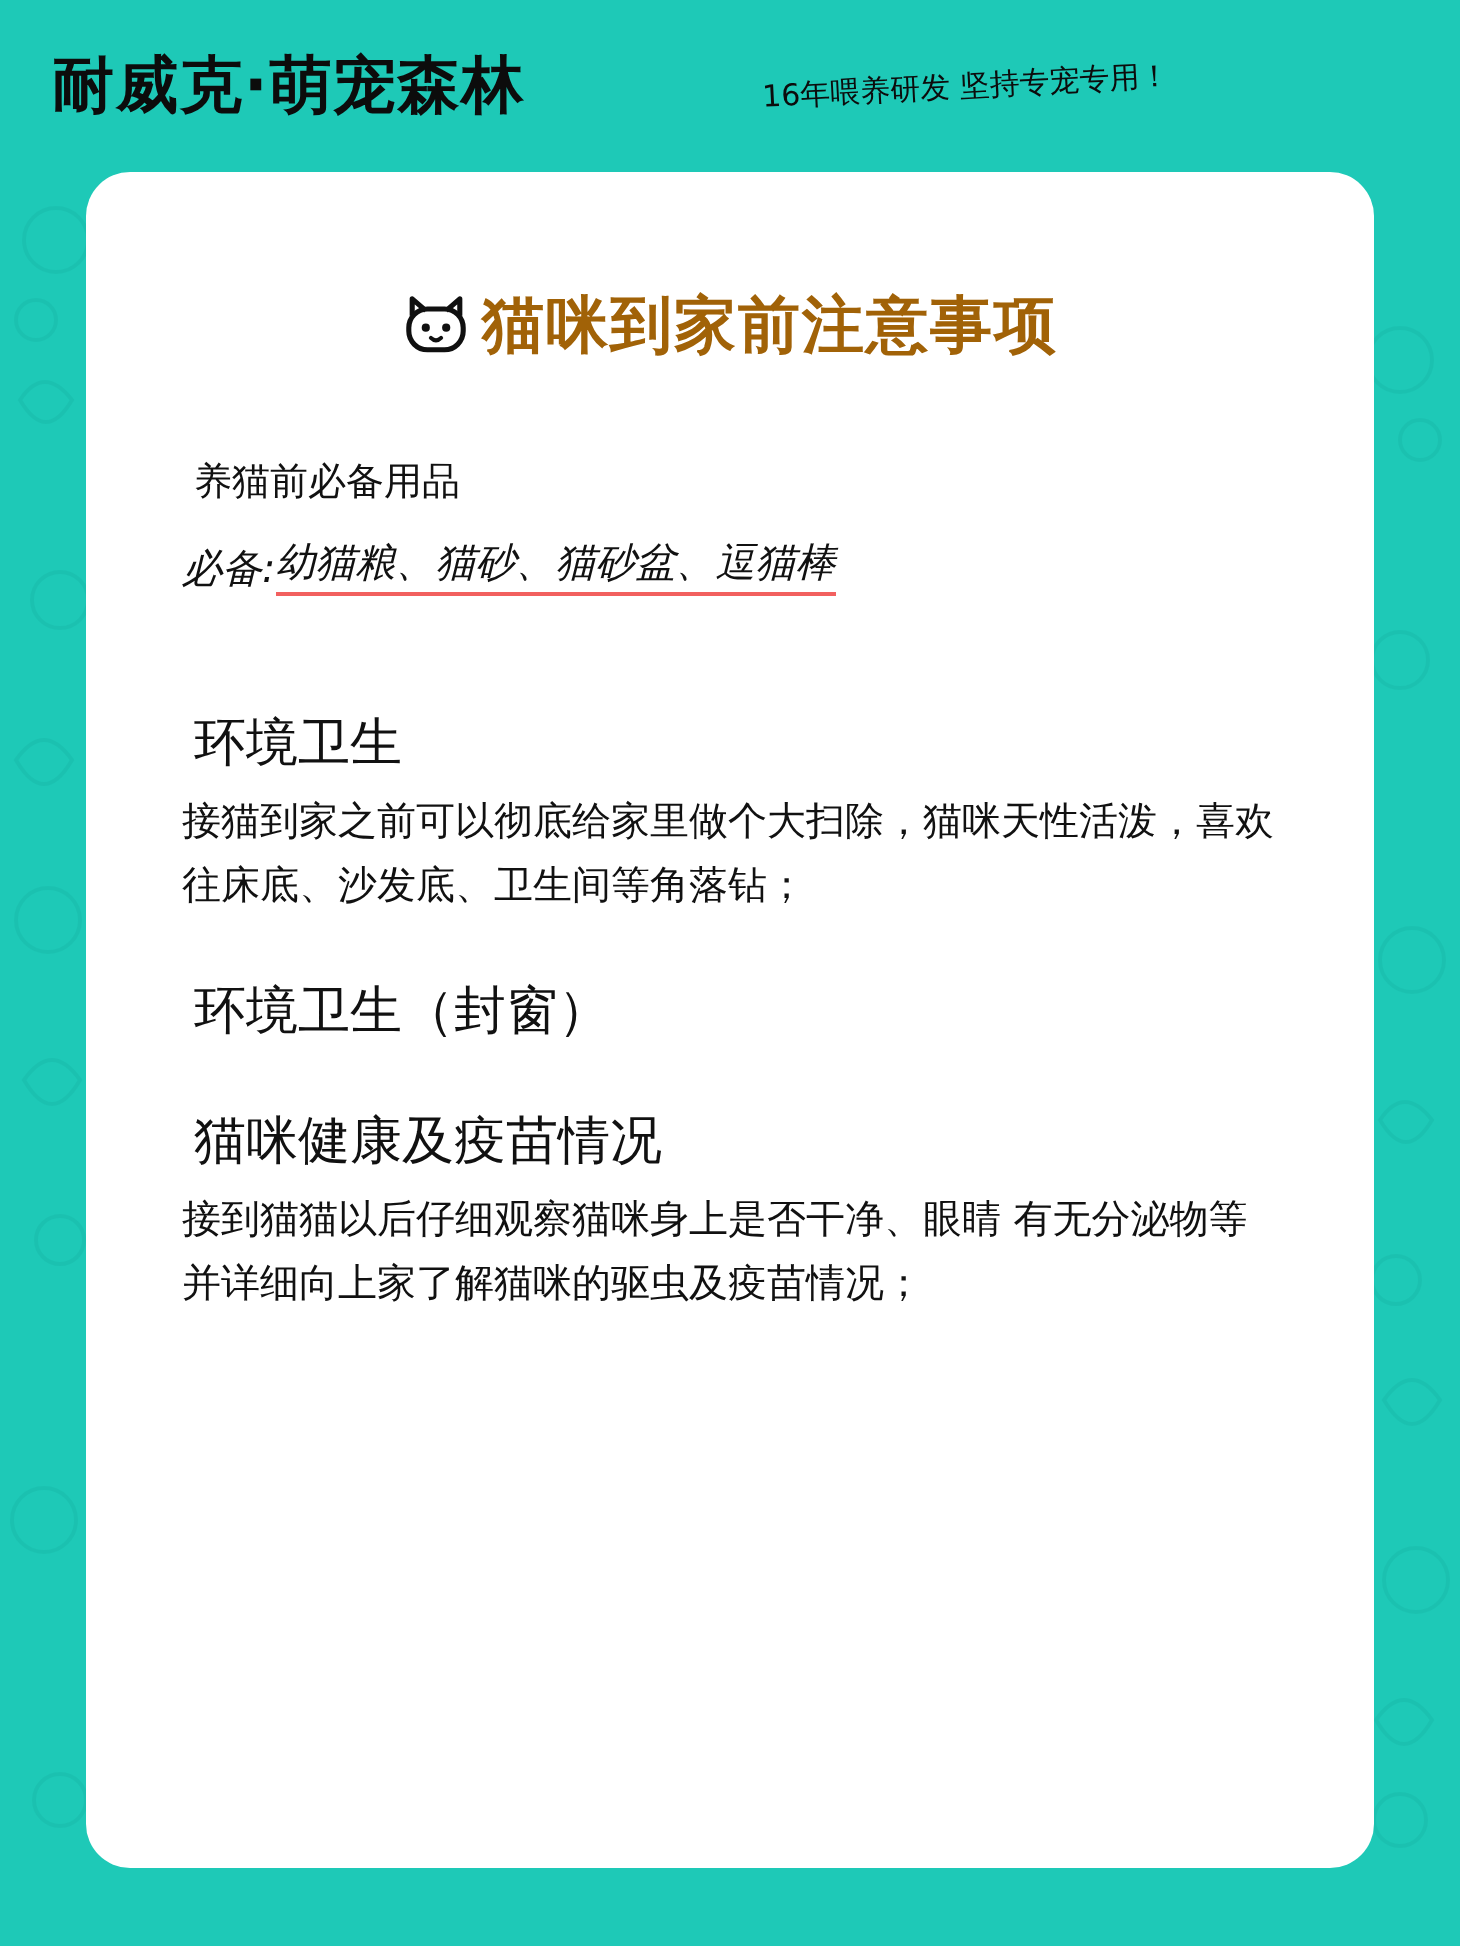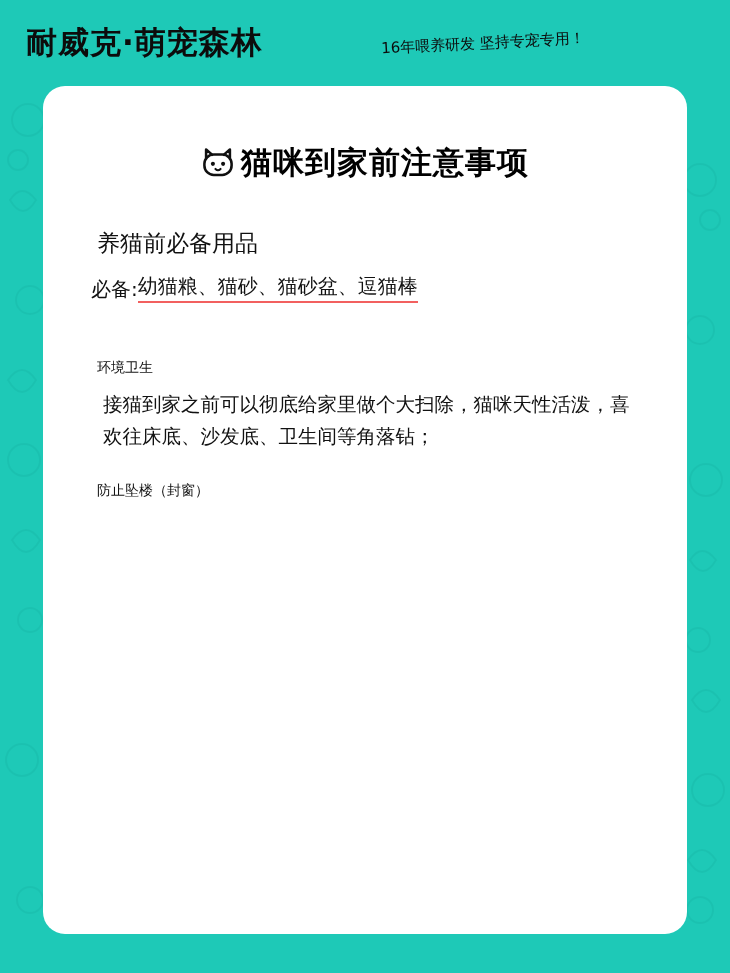--- a/index.html
+++ b/index.html
@@ -70,62 +70,63 @@
   }
   .cat-icon {
     width: 34px;
     height: 34px;
     flex: 0 0 auto;
   }
   .title {
     font-family: Liberation Sans, sans-serif;
     font-weight: bold;
     font-size: 31px;
-    color: #000000;
+    color: #a16207;
     letter-spacing: 1px;
   }
 
   .section {
     margin-bottom: 18px;
   }
   .sec-head {
     font-family: Liberation Serif, serif;
-    font-size: 23px;
+    font-size: 19px;
     color: #111;
     margin: 0 0 14px 10px;
   }
   .kv-line {
     font-family: "DejaVu Sans", sans-serif;
     font-size: 20px;
     color: #111;
     margin: 0 0 30px 4px;
     display: flex;
     align-items: flex-end;
+    font-style: italic;
   }
   .kv-key { white-space: nowrap; }
   .kv-val {
     border-bottom: 2.5px solid #f2605f;
     padding-bottom: 1px;
   }
 
   .body-block {
     margin: 0 0 30px 4px;
   }
   .body-head {
     font-family: "DejaVu Sans", sans-serif;
-    font-size: 14px;
+    font-size: 26px;
     color: #111;
     margin: 0 0 6px 6px;
   }
   .body-text {
     font-family: "DejaVu Sans", sans-serif;
     font-size: 19.5px;
     line-height: 1.62;
     color: #111;
-    margin: 12px;
+    margin: 0;
   }
 
   .spacer-lg { height: 26px; }
 </style>
 </head>
 <body>
 
 <svg class="bg-pattern" viewBox="0 0 730 973" preserveAspectRatio="none">
   <g fill="none" stroke="#0f9e90" stroke-width="2">
     <circle cx="28" cy="120" r="16"></circle>
@@ -180,17 +181,21 @@
   </div>
 
   <div class="spacer-lg"></div>
 
   <div class="body-block">
     <div class="body-head">环境卫生</div>
     <p class="body-text">接猫到家之前可以彻底给家里做个大扫除，猫咪天性活泼，喜欢往床底、沙发底、卫生间等角落钻；</p>
   </div>
 
   <div class="body-block">
-    <div class="body-head">防止坠楼（封窗）</div>
-  </div>
-
+    <div class="body-head">环境卫生（封窗）</div>
+  </div>
+
+  <div class="body-block">
+    <div class="body-head">猫咪健康及疫苗情况</div>
+    <p class="body-text">接到猫猫以后仔细观察猫咪身上是否干净、眼睛 有无分泌物等并详细向上家了解猫咪的驱虫及疫苗情况；</p>
+  </div>
 
 </div>
 
 </body></html>

